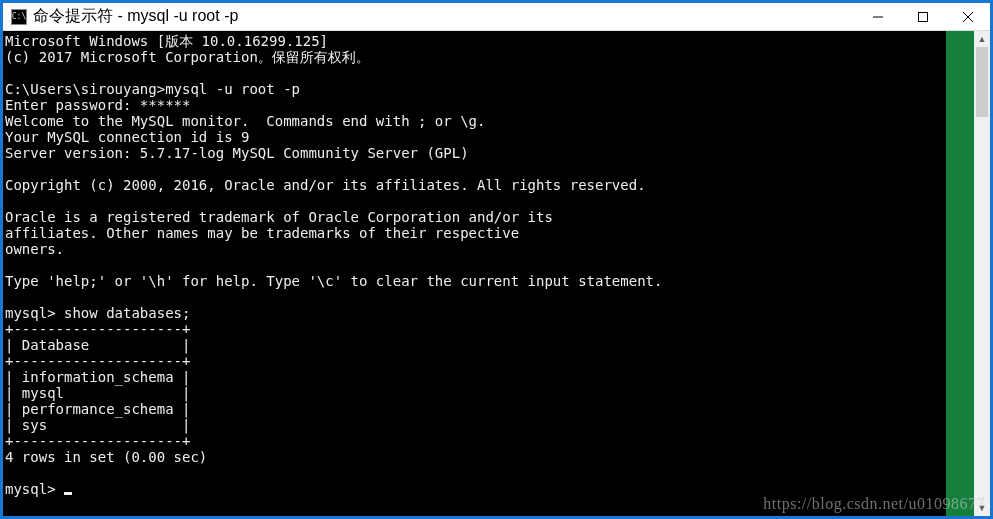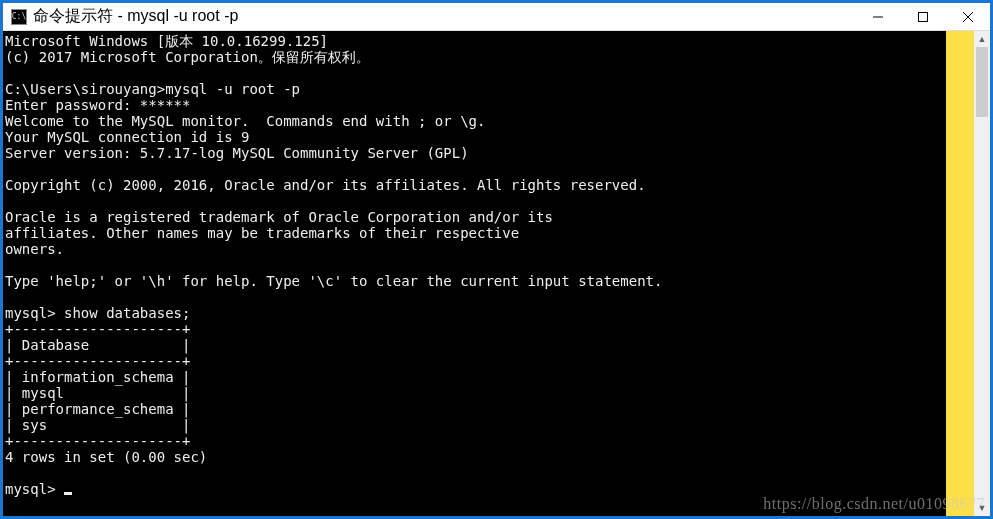--- a/index.html
+++ b/index.html
@@ -51,21 +51,21 @@
       display: flex;
       align-items: center;
       justify-content: center;
       font-family: "Segoe UI Symbol", sans-serif;
       font-size: 11px;
       color: #000;
     }
     .terminal-wrap {
       flex: 1;
       display: flex;
-      background: #fde047;
+      background: #15803d;
       position: relative;
       gap: 28px;
     }
     .terminal {
       flex: 1;
       background: #000;
       color: #eeeeee;
       font-family: "NSimSun", "SimSun", "Consolas", monospace;
       font-size: 14px;
       line-height: 16px;

